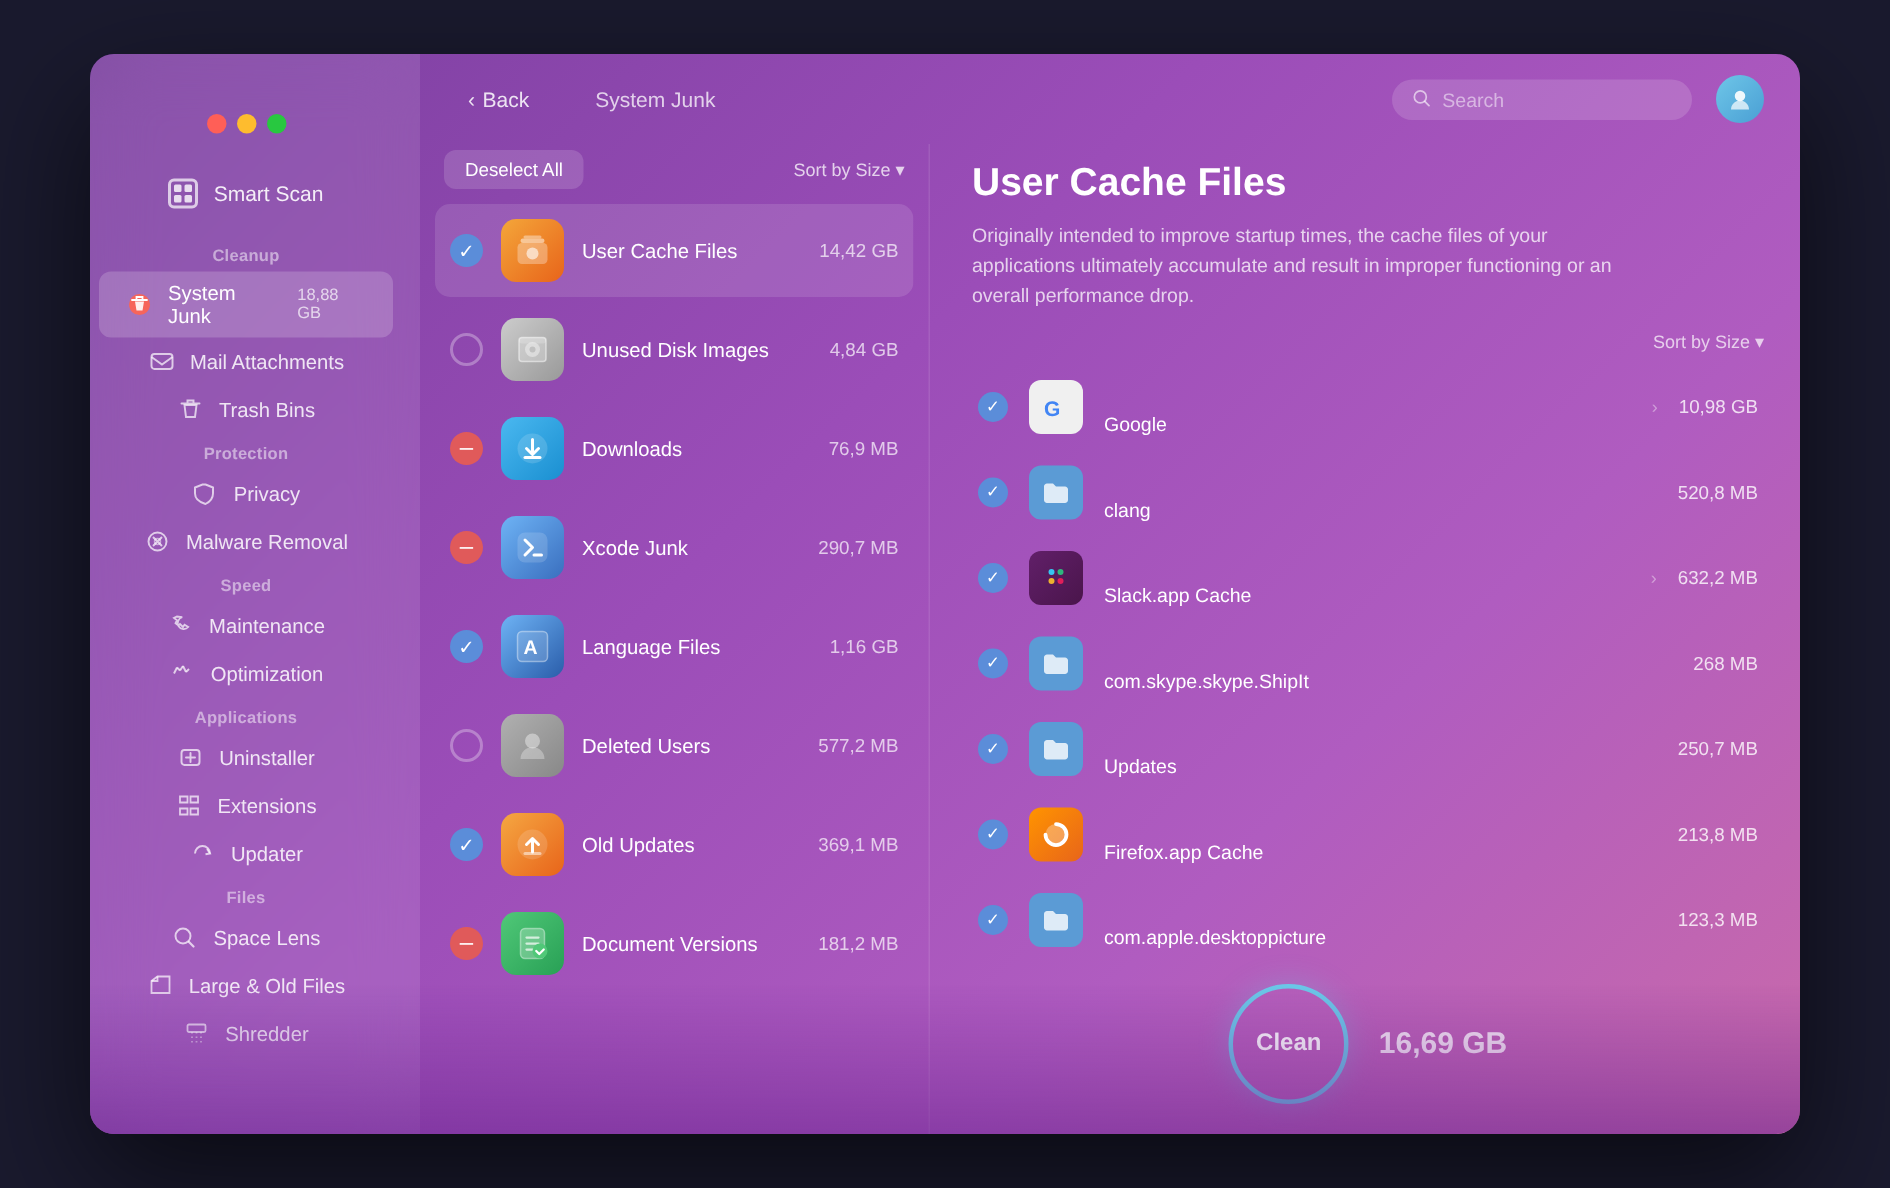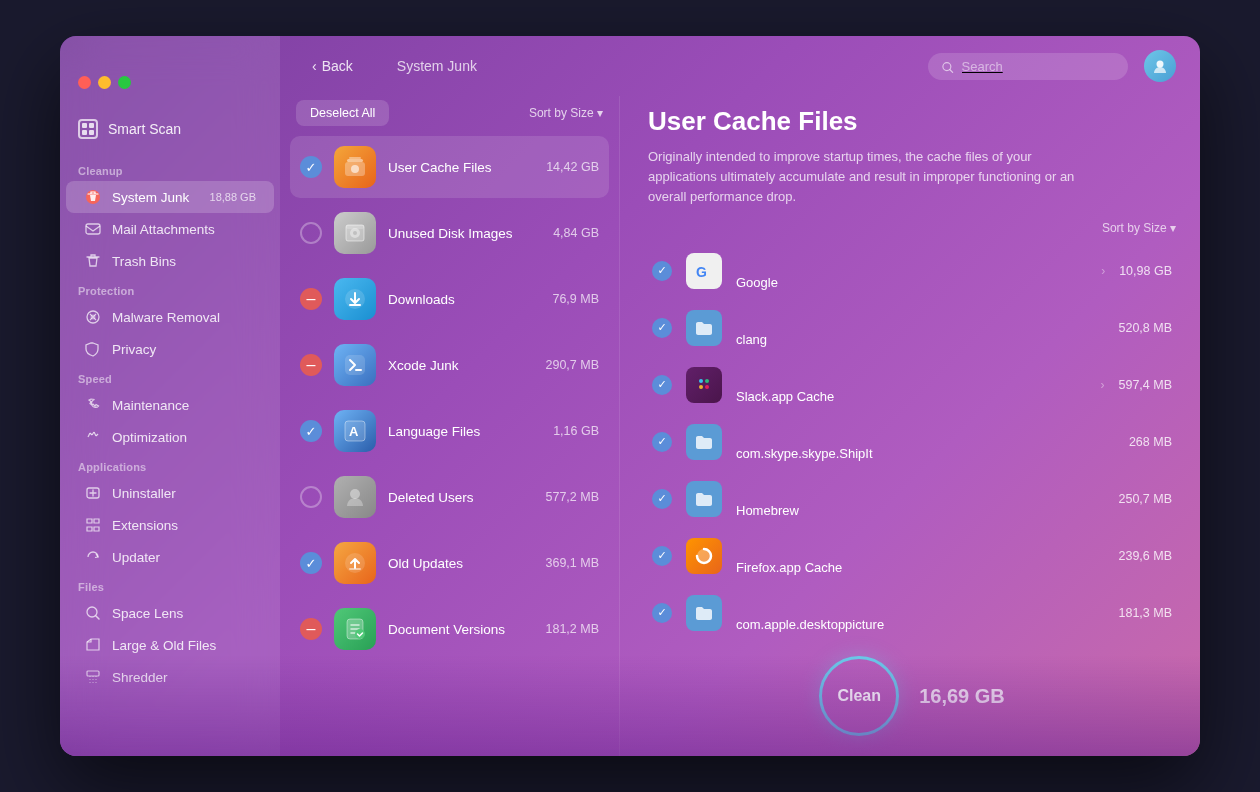--- a/index.html
+++ b/index.html
@@ -20,23 +20,24 @@
       display: flex;
       box-shadow: 0 30px 80px rgba(0,0,0,0.6);
       background: linear-gradient(135deg, #7b3fa0 0%, #9b4db8 40%, #b05cc0 70%, #c96aaa 100%);
     }
     
     .sidebar {
       width: 220px;
       min-width: 220px;
       background: rgba(255,255,255,0.10);
       backdrop-filter: blur(20px);
-      padding: 40px 0 20px 0;
+      padding: 40px 12px 20px 0;
       display: flex;
       flex-direction: column;
+      align-items: center;
     }
     .sidebar-traffic-lights {
       display: flex;
       gap: 7px;
       padding: 0 18px 22px 18px;
     }
     .traffic-dot {
       width: 13px; height: 13px;
       border-radius: 50%;
     }
@@ -124,27 +125,26 @@
     }
     .topbar-title {
       color: rgba(255,255,255,0.75);
       font-size: 14px;
       font-weight: 500;
       margin-left: 20px;
     }
     .topbar-spacer { flex: 1; }
     .search-bar {
       display: flex;
-      align-items: flex-end;
+      align-items: flex-start;
       background: rgba(255,255,255,0.15);
       border-radius: 20px;
       padding: 6px 14px;
       gap: 8px;
       width: 200px;
-      text-decoration: underline;
     }
     .search-bar input {
       background: none;
       border: none;
       color: rgba(255,255,255,0.8);
       font-size: 13px;
       outline: none;
       width: 100%;
     }
     .search-bar input::placeholder { color: rgba(255,255,255,0.5); }
@@ -424,34 +424,34 @@
           <path d="M2 4h12M6 4V2h4v2" stroke="rgba(255,255,255,0.7)" stroke-width="1.3" fill="none" stroke-linecap="round"></path>
         </svg>
       </div>
       <span>Trash Bins</span>
     </div>
 
     <div class="sidebar-section-label">Protection</div>
     <div class="sidebar-item">
       <div class="icon">
         <svg width="16" height="16" viewBox="0 0 16 16" fill="none">
+          <path d="M8 2l5 2v4c0 3-2 5.5-5 7C3 13.5 1 11 1 8V4l5-2z" stroke="rgba(255,255,255,0.7)" stroke-width="1.3" fill="none"></path>
+        </svg>
+      </div>
+      <span>Privacy</span>
+    </div>
+    <div class="sidebar-item">
+      <div class="icon">
+        <svg width="16" height="16" viewBox="0 0 16 16" fill="none">
           <circle cx="8" cy="8" r="6" stroke="rgba(255,255,255,0.7)" stroke-width="1.3" fill="none"></circle>
           <path d="M5 5l6 6M11 5l-6 6" stroke="rgba(255,255,255,0.7)" stroke-width="1.3"></path>
           <circle cx="8" cy="8" r="2" stroke="rgba(255,255,255,0.5)" stroke-width="1" fill="none"></circle>
         </svg>
       </div>
       <span>Malware Removal</span>
-    </div>
-    <div class="sidebar-item">
-      <div class="icon">
-        <svg width="16" height="16" viewBox="0 0 16 16" fill="none">
-          <path d="M8 2l5 2v4c0 3-2 5.5-5 7C3 13.5 1 11 1 8V4l5-2z" stroke="rgba(255,255,255,0.7)" stroke-width="1.3" fill="none"></path>
-        </svg>
-      </div>
-      <span>Privacy</span>
     </div>
 
     <div class="sidebar-section-label">Speed</div>
     <div class="sidebar-item">
       <div class="icon">
         <svg width="16" height="16" viewBox="0 0 16 16" fill="none">
           <path d="M9.5 2.5 A4 4 0 1 0 13.5 9 L11 7.5 10 9 8 7 7 8 5 6.5 6 4.5 4 3 6 2z" stroke="rgba(255,255,255,0.7)" stroke-width="1.2" fill="none"></path>
         </svg>
       </div>
       <span>Maintenance</span>
@@ -706,66 +706,66 @@
             <div class="detail-icon d-icon-slack" style="background: linear-gradient(135deg,#611f69,#4a154b); border-radius:8px;">
               <svg width="22" height="22" viewBox="0 0 22 22" fill="none">
                 <circle cx="8" cy="7" r="2" fill="#36c5f0"></circle>
                 <circle cx="14" cy="7" r="2" fill="#2eb67d"></circle>
                 <circle cx="8" cy="13" r="2" fill="#ecb22e"></circle>
                 <circle cx="14" cy="13" r="2" fill="#e01e5a"></circle>
               </svg>
             </div>
             <span class="detail-item-name">Slack.app Cache</span>
             <span class="detail-chevron">›</span>
-            <span class="detail-item-size">597,4 MB</span>
+            <span class="detail-item-size">632,2 MB</span>
           </div>
 
           <div class="detail-item">
             <div class="detail-check">✓</div>
             <div class="detail-icon" style="background:#5b9bd5; border-radius:8px;">
               <svg width="22" height="22" viewBox="0 0 22 22" fill="none">
                 <path d="M3 7c0-1.1.9-2 2-2h4l2 2h6c1.1 0 2 .9 2 2v7c0 1.1-.9 2-2 2H5c-1.1 0-2-.9-2-2V7z" fill="white" opacity="0.8"></path>
               </svg>
             </div>
             <span class="detail-item-name">com.skype.skype.ShipIt</span>
             <span class="detail-item-size">268 MB</span>
           </div>
 
           <div class="detail-item">
             <div class="detail-check">✓</div>
             <div class="detail-icon" style="background:#5b9bd5; border-radius:8px;">
               <svg width="22" height="22" viewBox="0 0 22 22" fill="none">
                 <path d="M3 7c0-1.1.9-2 2-2h4l2 2h6c1.1 0 2 .9 2 2v7c0 1.1-.9 2-2 2H5c-1.1 0-2-.9-2-2V7z" fill="white" opacity="0.8"></path>
               </svg>
             </div>
-            <span class="detail-item-name">Homebrew</span>
+            <span class="detail-item-name">Updates</span>
             <span class="detail-item-size">250,7 MB</span>
           </div>
 
           <div class="detail-item">
             <div class="detail-check">✓</div>
             <div class="detail-icon d-icon-firefox" style="background: linear-gradient(135deg,#ff9400,#e8651a); border-radius:8px;">
               <svg width="22" height="22" viewBox="0 0 22 22" fill="none">
                 <circle cx="11" cy="11" r="7" fill="rgba(255,255,255,0.3)"></circle>
                 <path d="M11 4 A7 7 0 1 1 4 11" stroke="white" stroke-width="2.5" fill="none" stroke-linecap="round"></path>
               </svg>
             </div>
             <span class="detail-item-name">Firefox.app Cache</span>
-            <span class="detail-item-size">239,6 MB</span>
+            <span class="detail-item-size">213,8 MB</span>
           </div>
 
           <div class="detail-item">
             <div class="detail-check">✓</div>
             <div class="detail-icon" style="background:#5b9bd5; border-radius:8px;">
               <svg width="22" height="22" viewBox="0 0 22 22" fill="none">
                 <path d="M3 7c0-1.1.9-2 2-2h4l2 2h6c1.1 0 2 .9 2 2v7c0 1.1-.9 2-2 2H5c-1.1 0-2-.9-2-2V7z" fill="white" opacity="0.8"></path>
               </svg>
             </div>
             <span class="detail-item-name">com.apple.desktoppicture</span>
-            <span class="detail-item-size">181,3 MB</span>
+            <span class="detail-item-size">123,3 MB</span>
           </div>
 
           <div class="detail-item">
             <div class="detail-check">✓</div>
             <div class="detail-icon" style="background:#5b9bd5; border-radius:8px;">
               <svg width="22" height="22" viewBox="0 0 22 22" fill="none">
                 <path d="M3 7c0-1.1.9-2 2-2h4l2 2h6c1.1 0 2 .9 2 2v7c0 1.1-.9 2-2 2H5c-1.1 0-2-.9-2-2V7z" fill="white" opacity="0.8"></path>
               </svg>
             </div>
             <span class="detail-item-name">com.tinyspeck.slackmacgap.ShipIt</span>

